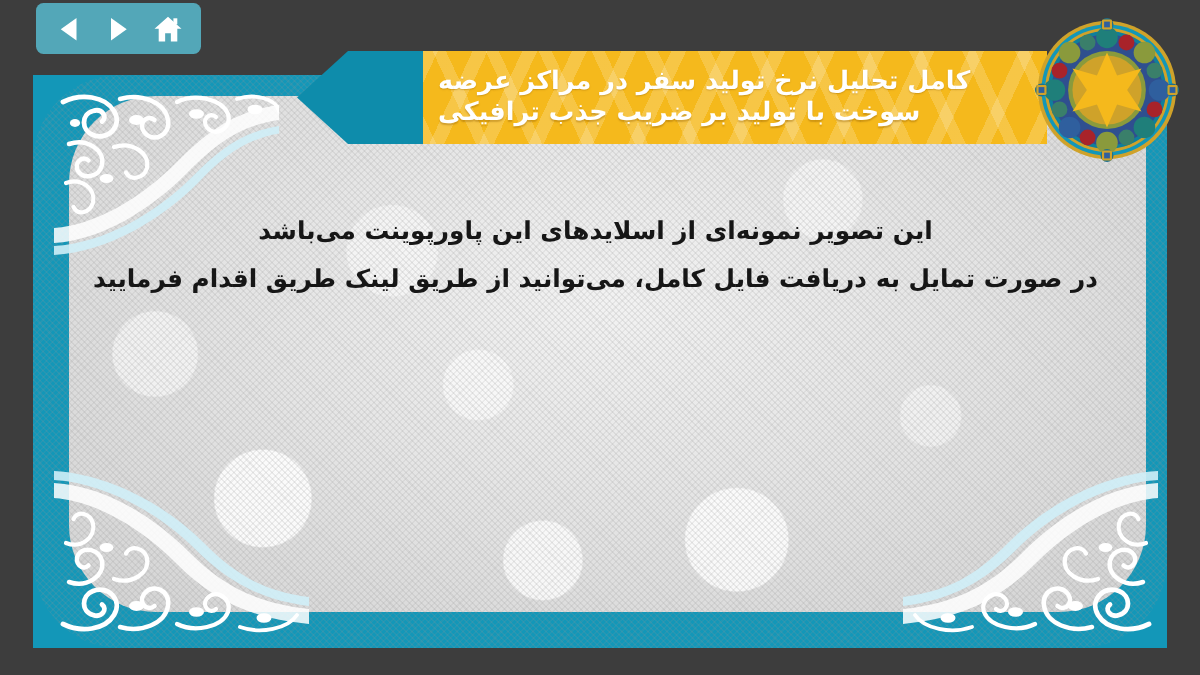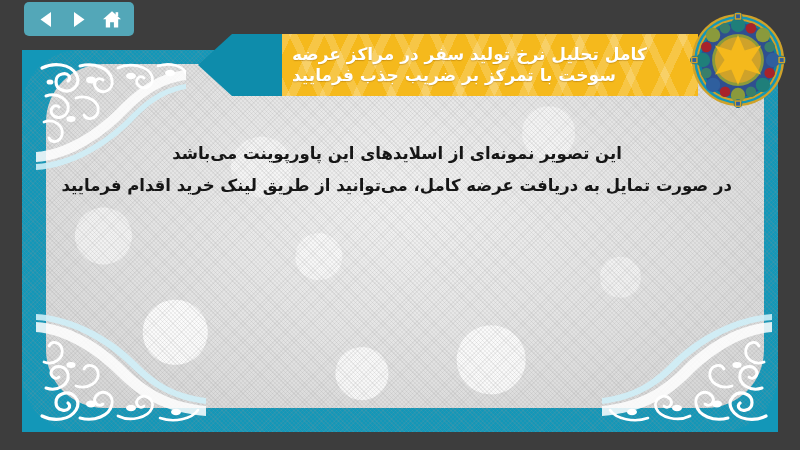--- a/index.html
+++ b/index.html
@@ -211,32 +211,32 @@
       <path d="M40 42 C52 38 64 46 62 56 C60 63 51 65 48 59" fill="none" stroke="#ffffff" stroke-width="2.8" stroke-linecap="round"></path>
       <path d="M8 66 C18 62 28 70 26 79 C24 86 16 88 13 82" fill="none" stroke="#ffffff" stroke-width="2.8" stroke-linecap="round"></path>
       <ellipse cx="55" cy="24" rx="5" ry="3.4" fill="#ffffff"></ellipse>
       <ellipse cx="95" cy="20" rx="5" ry="3.2" fill="#ffffff"></ellipse>
       <ellipse cx="140" cy="16" rx="5" ry="3.2" fill="#ffffff"></ellipse>
       <ellipse cx="35" cy="63" rx="4.6" ry="3" fill="#ffffff"></ellipse>
     </svg>
 
     <div id="body-text">
       <div class="body-line">این تصویر نمونه‌ای از اسلایدهای این پاورپوینت می‌باشد</div>
-      <div class="body-line">در صورت تمایل به دریافت عرضه کامل، می‌توانید از طریق لینک خرید اقدام فرمایید</div>
+      <div class="body-line">در صورت تمایل به دریافت فایل کامل، می‌توانید از طریق لینک طریق اقدام فرمایید</div>
     </div>
   </div>
 
   <div id="title-banner">
     <div id="banner-tail"></div>
     <div id="banner-body">
       <div id="banner-chevrons"></div>
       <div id="banner-chevrons2"></div>
       <div id="title-text">
         <div>کامل تحلیل نرخ تولید سفر در مراکز عرضه</div>
-        <div>سوخت با تمرکز بر ضریب جذب فرمایید</div>
+        <div>سوخت با تولید بر ضریب جذب ترافیکی</div>
       </div>
     </div>
   </div>
 
   <svg id="medallion" viewBox="0 0 100 100">
     <circle cx="50" cy="50" r="48" fill="#cfa22a"></circle>
     <circle cx="50" cy="50" r="45.5" fill="#1397b8"></circle>
     <circle cx="50" cy="50" r="43" fill="#cfa22a"></circle>
     <circle cx="50" cy="50" r="41" fill="#0f7f9c"></circle>
     <circle cx="50" cy="50" r="38.5" fill="#2f4f8f"></circle>

